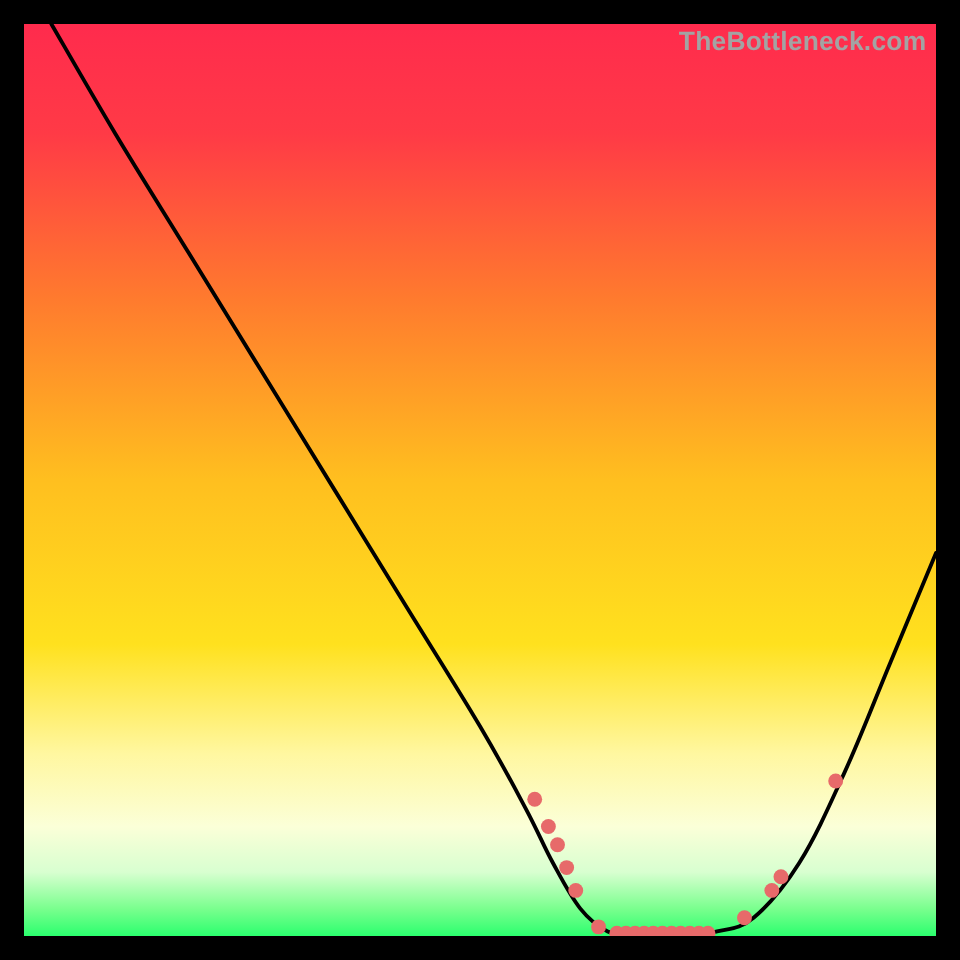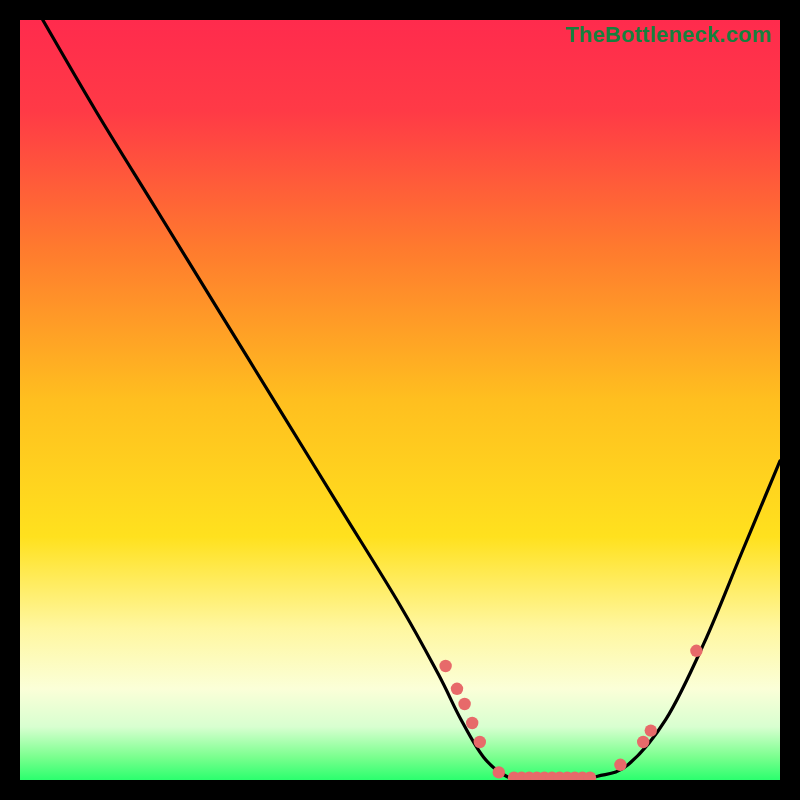--- a/index.html
+++ b/index.html
@@ -23,21 +23,21 @@
     position: absolute;
     left: 0;
     top: 0;
     width: 760px;
     height: 760px;
   }
   .watermark {
     position: absolute;
     top: 2px;
     right: 8px;
-    color: #15803d;
+    color: #a3a3a3;
     font-size: 22px;
     font-weight: 600;
     letter-spacing: 0.2px;
     user-select: none;
   }
   svg {
     display: block;
   }
 </style>
 </head>

